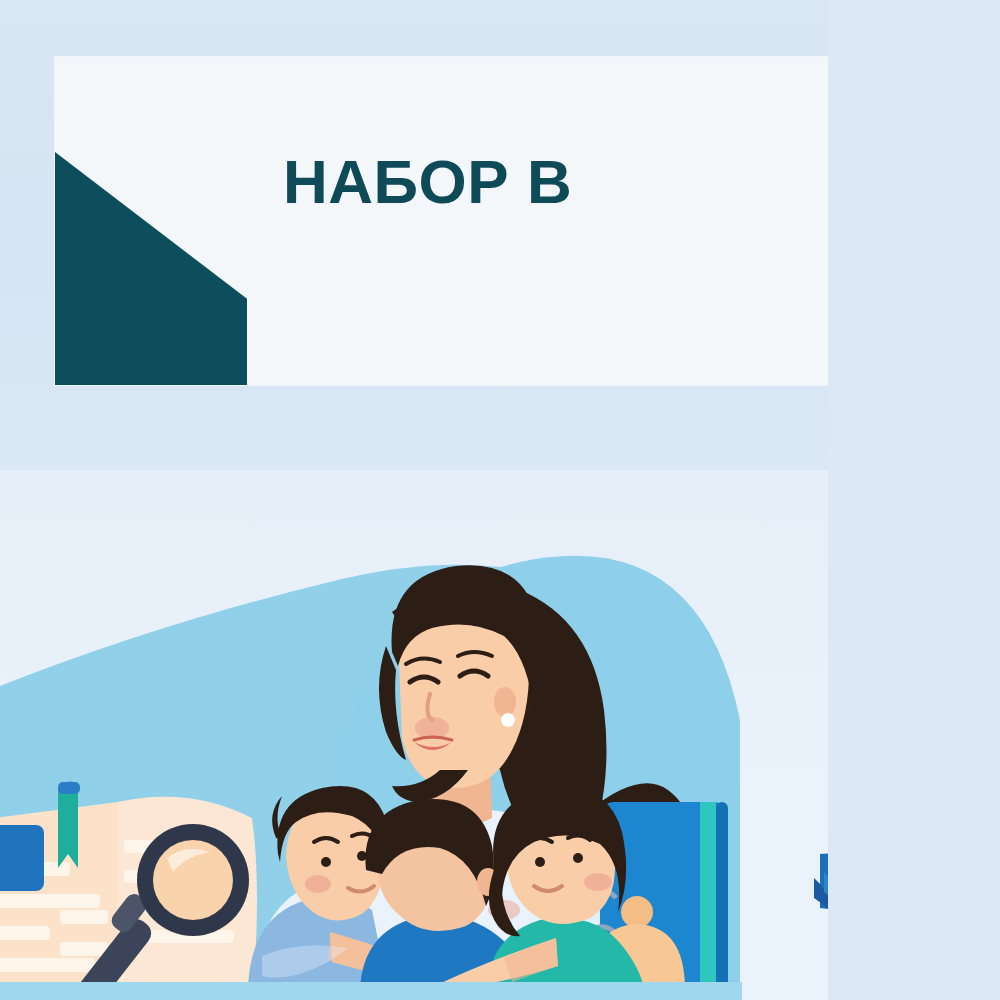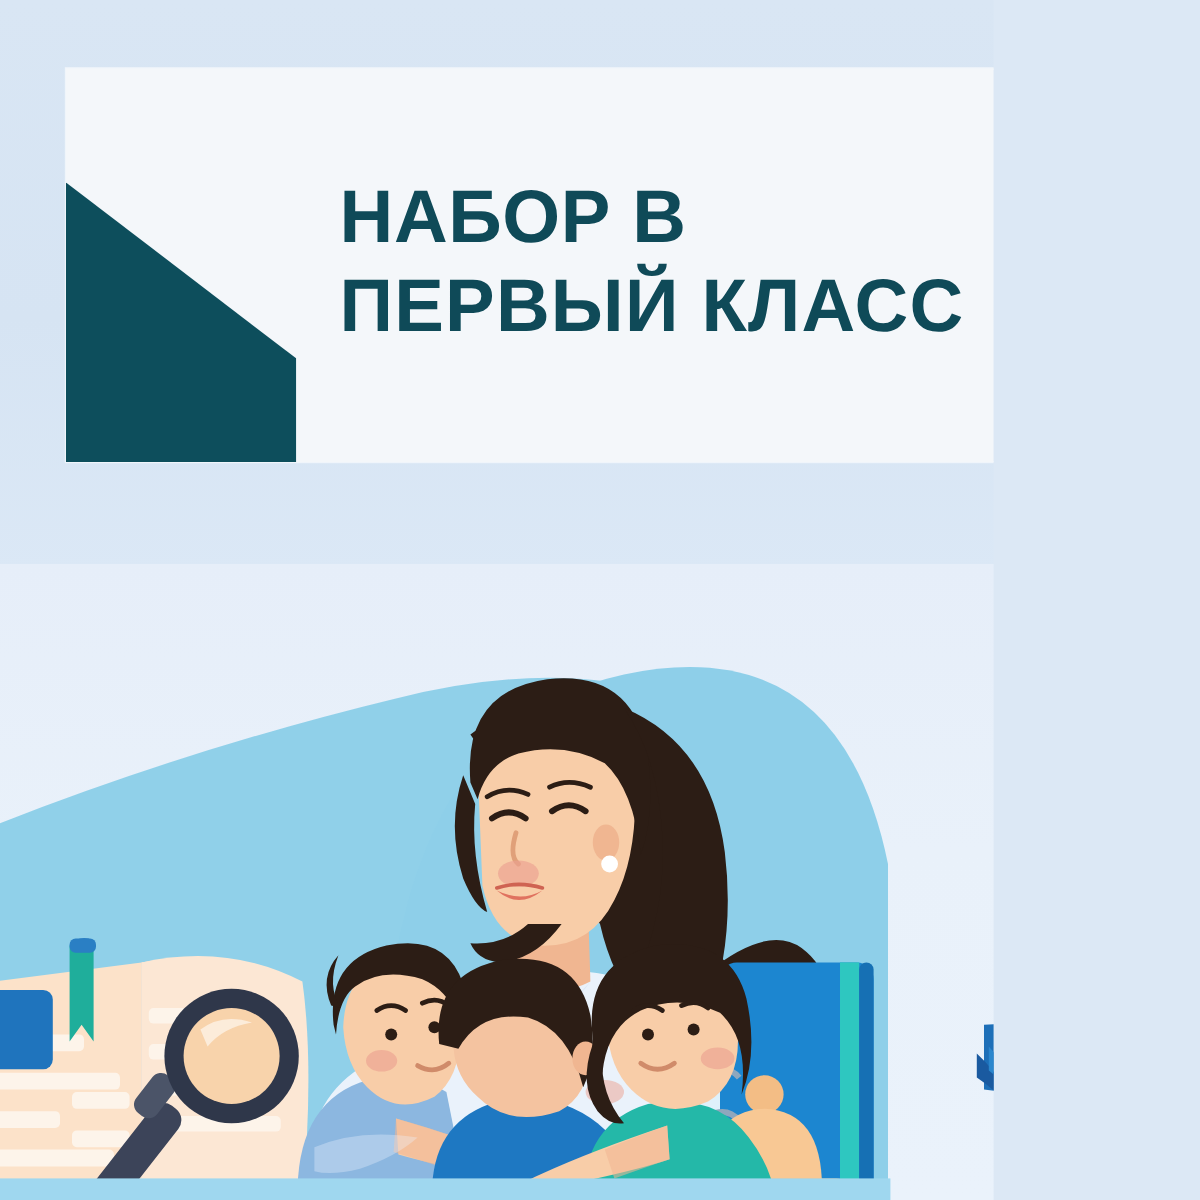--- a/index.html
+++ b/index.html
@@ -43,21 +43,20 @@
 <div id="poster">
 
   <div class="bg-top"></div>
   <div class="bg-bottom"></div>
 
   <div class="header-panel"></div>
   <div class="corner-wedge"></div>
 
   <div class="title-block">
     <div class="title-line l1">НАБОР В</div>
-    <div class="title-line l2">ПЕРВЫЙ КЛАСС</div>
   </div>
 
   <div class="illu">
     <svg viewBox="0 0 1000 530" xmlns="http://www.w3.org/2000/svg">
       <defs>
         <clipPath id="frameClip">
             <rect x="0" y="0" width="1000" height="530"></rect>
           </clipPath>
         <clipPath id="domeClip">
             <path d="M-20 530 L-20 200 Q 330 -40 700 120 Q 760 170 760 530 Z"></path>

